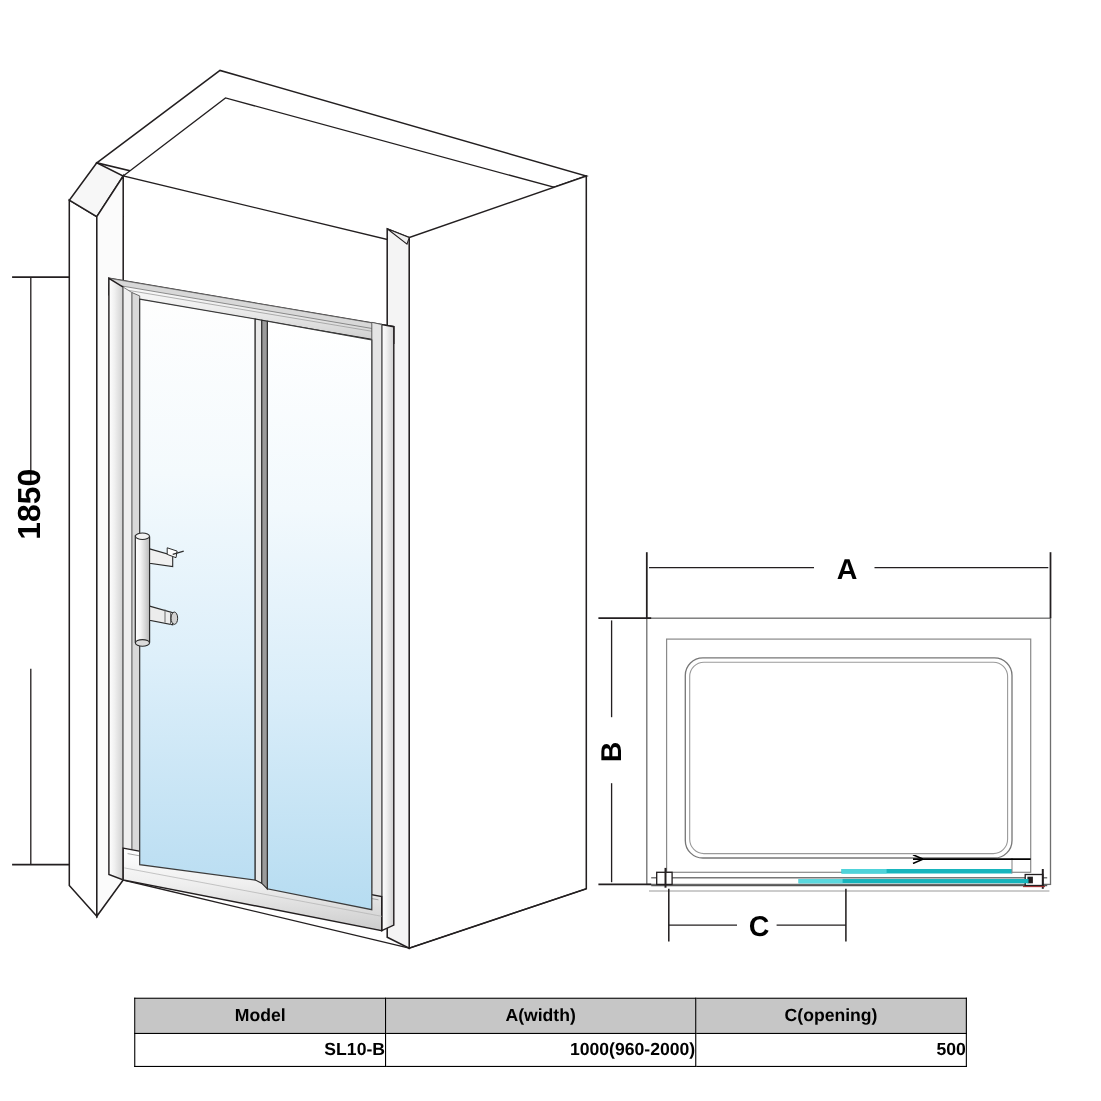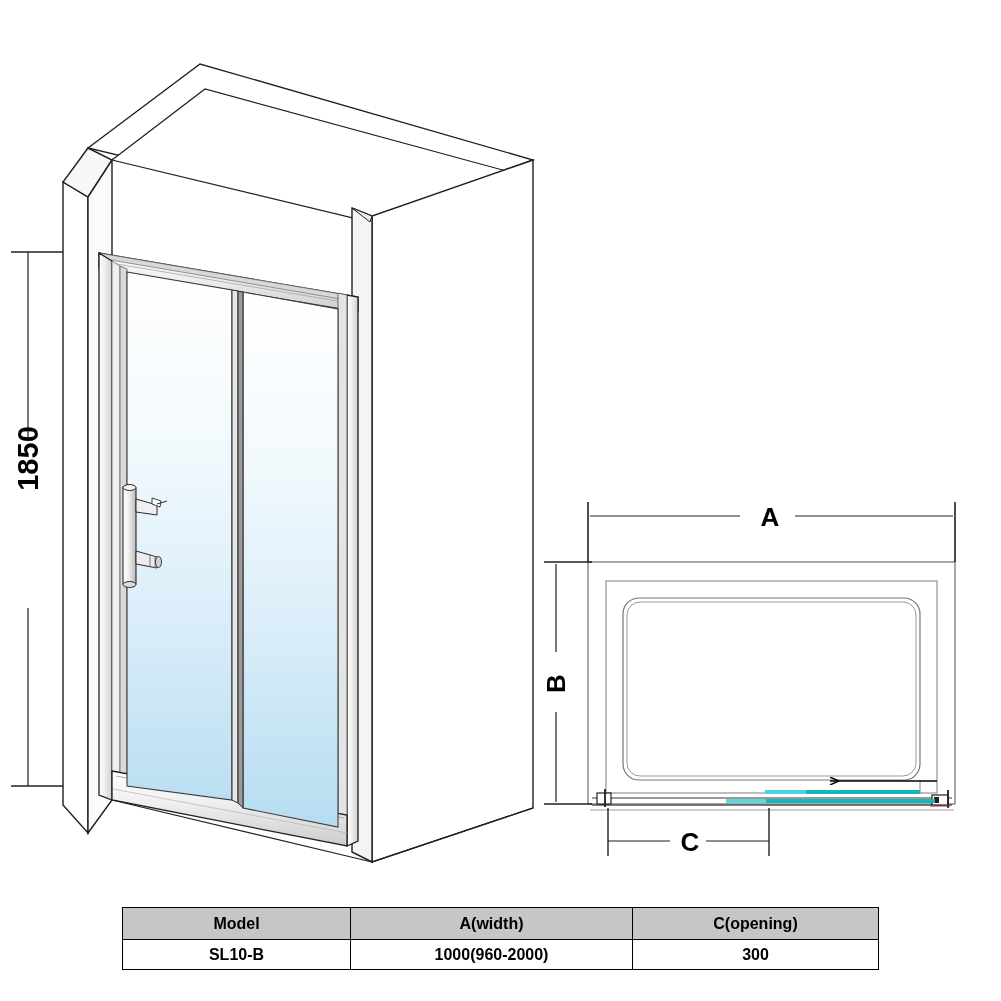--- a/index.html
+++ b/index.html
@@ -52,20 +52,21 @@
     line-height: 31px;
     font-size: 16px;
   }
   table.spec-table th {
     background: #c6c6c6;
   }
   table.spec-table td {
     background: #ffffff;
     height: 29px;
     line-height: 29px;
+    text-align: right;
   }
   table.spec-table col.c-model { width: 228px; }
   table.spec-table col.c-a { width: 282px; }
   table.spec-table col.c-c { width: 246px; }
 </style>
 </head>
 <body>
 
 <div id="sheet">
 
@@ -277,19 +278,19 @@
         <tr>
           <th>Model</th>
           <th>A(width)</th>
           <th>C(opening)</th>
         </tr>
       </thead>
       <tbody>
         <tr>
           <td>SL10-B</td>
           <td>1000(960-2000)</td>
-          <td>300</td>
+          <td>500</td>
         </tr>
       </tbody>
     </table>
   </div>
 
 </div>
 
 </body></html>

